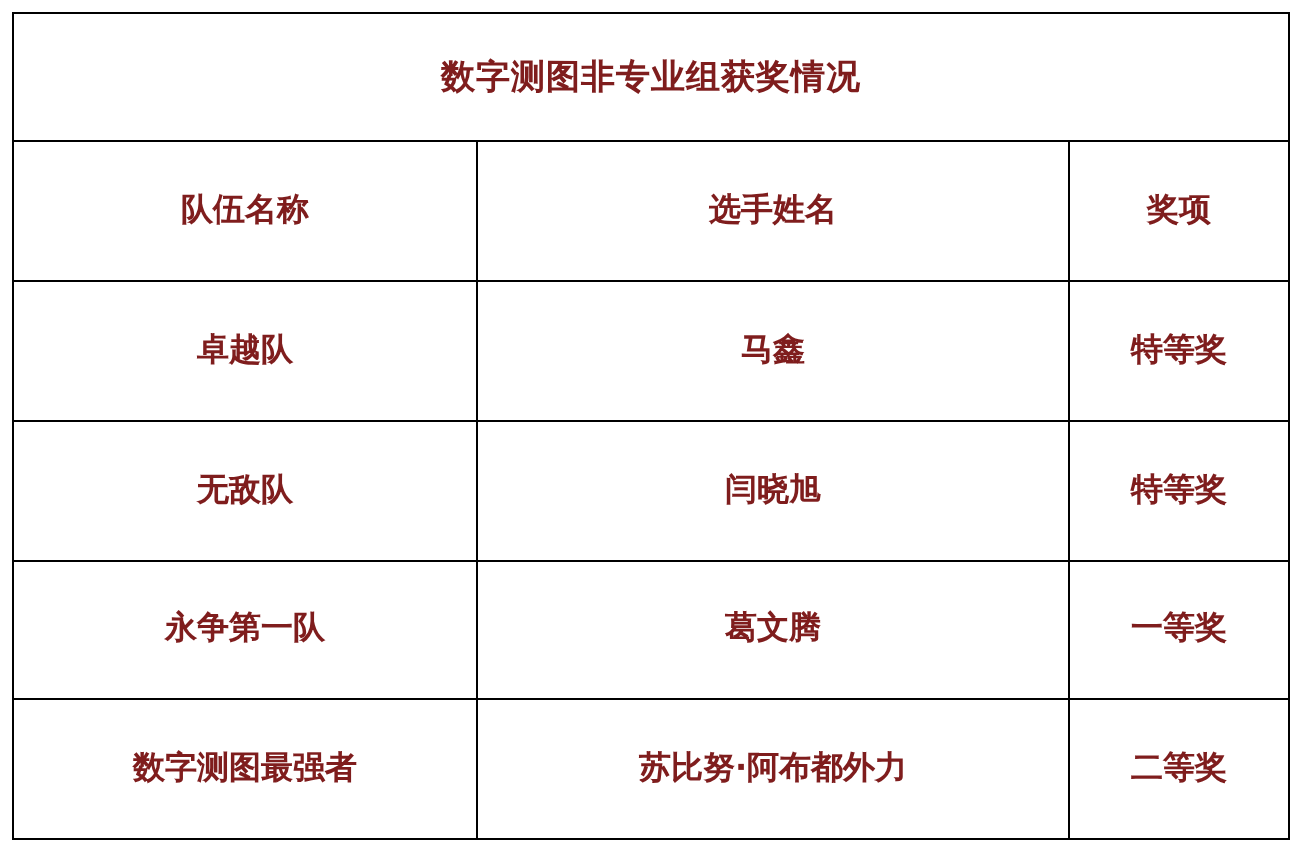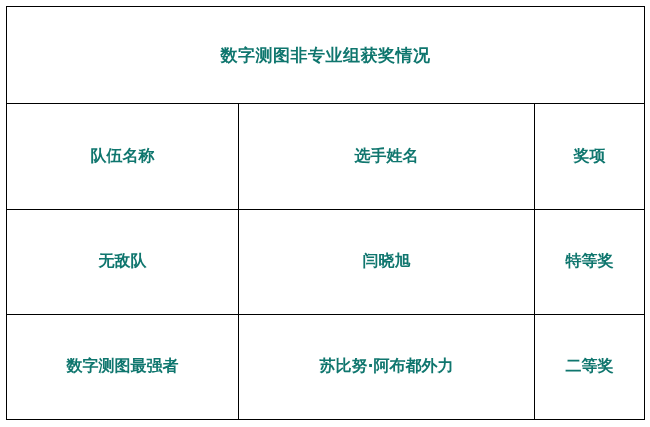--- a/index.html
+++ b/index.html
@@ -27,21 +27,21 @@
     margin: 6px 0 0 6px;
     width: 638px;
     height: 414px;
     background: #ffffff;
   }
   table.award-table td {
     border: 1px solid #000000;
     text-align: center;
     vertical-align: middle;
     font-weight: bold;
-    color: #0f766e;
+    color: #7f1d1d;
     padding: 0 2px;
   }
   .title-cell {
     font-size: 17px;
     height: 48px;
     letter-spacing: 0.5px;
   }
   .header-cell {
     font-size: 16px;
     height: 52px;
@@ -67,23 +67,33 @@
     <tbody>
       <tr>
         <td class="title-cell" colspan="3">数字测图非专业组获奖情况</td>
       </tr>
       <tr>
         <td class="header-cell">队伍名称</td>
         <td class="header-cell">选手姓名</td>
         <td class="header-cell">奖项</td>
       </tr>
       <tr>
+        <td class="body-cell">卓越队</td>
+        <td class="body-cell">马鑫</td>
+        <td class="body-cell">特等奖</td>
+      </tr>
+      <tr>
         <td class="body-cell">无敌队</td>
         <td class="body-cell">闫晓旭</td>
         <td class="body-cell">特等奖</td>
+      </tr>
+      <tr>
+        <td class="body-cell">永争第一队</td>
+        <td class="body-cell">葛文腾</td>
+        <td class="body-cell">一等奖</td>
       </tr>
       <tr>
         <td class="body-cell">数字测图最强者</td>
         <td class="body-cell">苏比努·阿布都外力</td>
         <td class="body-cell">二等奖</td>
       </tr>
     </tbody>
   </table>
 </div>
 

